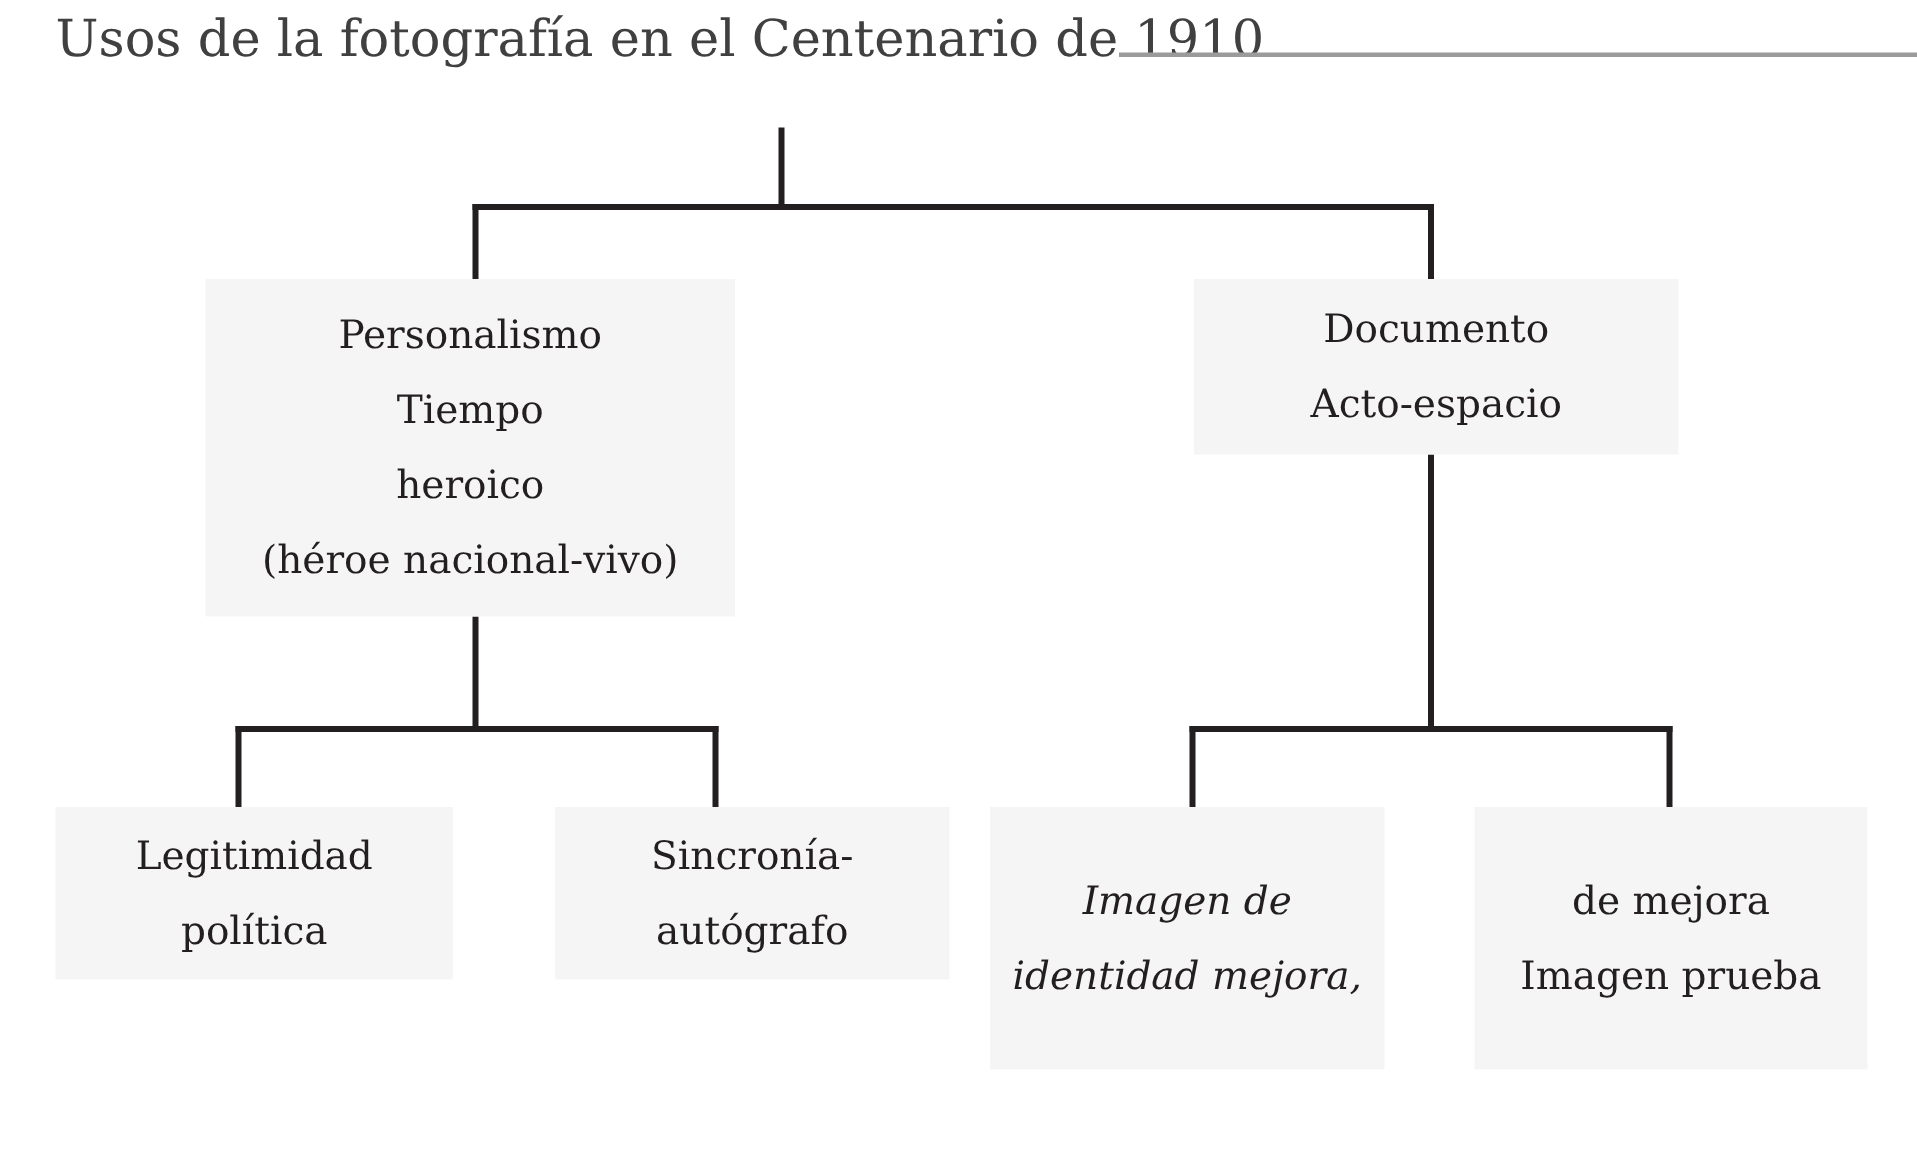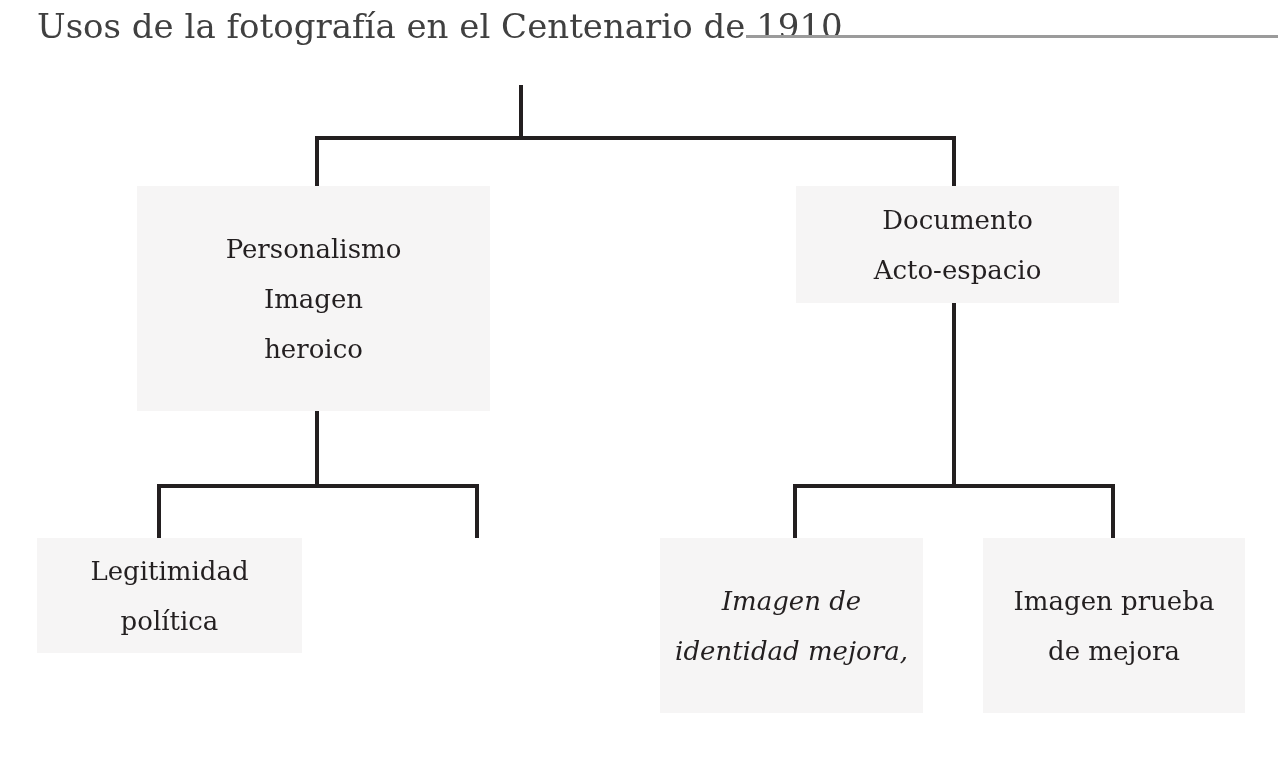--- a/index.html
+++ b/index.html
@@ -88,38 +88,43 @@
   <div class="connector c-left-branch"></div>
   <div class="connector c-drop-legitimidad"></div>
   <div class="connector c-drop-sincronia"></div>
   <div class="connector c-documento-stem"></div>
   <div class="connector c-right-branch"></div>
   <div class="connector c-drop-identidad"></div>
   <div class="connector c-drop-mejora"></div>
 
   <div class="node n-personalismo">
     <span>Personalismo</span>
-    <span>Imagen</span>
+    <span>Tiempo</span>
     <span>heroico</span>
+    <span>(héroe nacional-vivo)</span>
   </div>
 
   <div class="node n-documento">
     <span>Documento</span>
     <span>Acto-espacio</span>
   </div>
 
   <div class="node n-legitimidad">
     <span>Legitimidad</span>
     <span>política</span>
   </div>
 
+  <div class="node n-sincronia">
+    <span>Sincronía-</span>
+    <span>autógrafo</span>
+  </div>
 
   <div class="node n-identidad">
     <span>Imagen de</span>
     <span>identidad mejora,</span>
   </div>
 
   <div class="node n-mejora">
+    <span>de mejora</span>
     <span>Imagen prueba</span>
-    <span>de mejora</span>
   </div>
 
 </div>
 
 </body></html>

